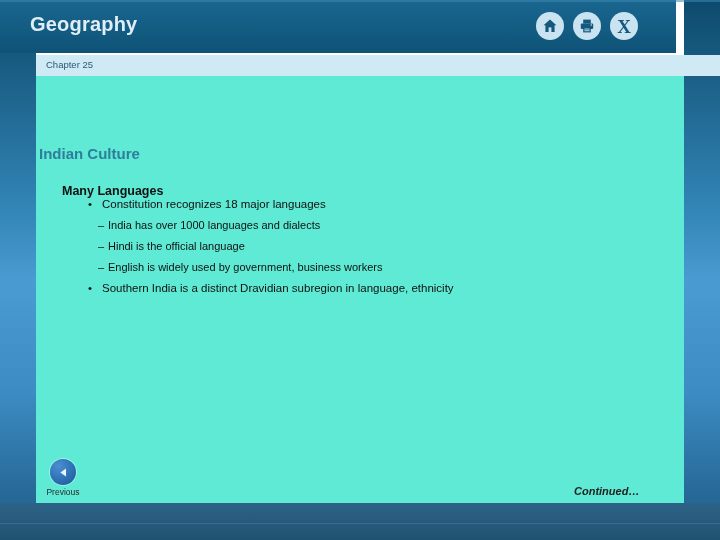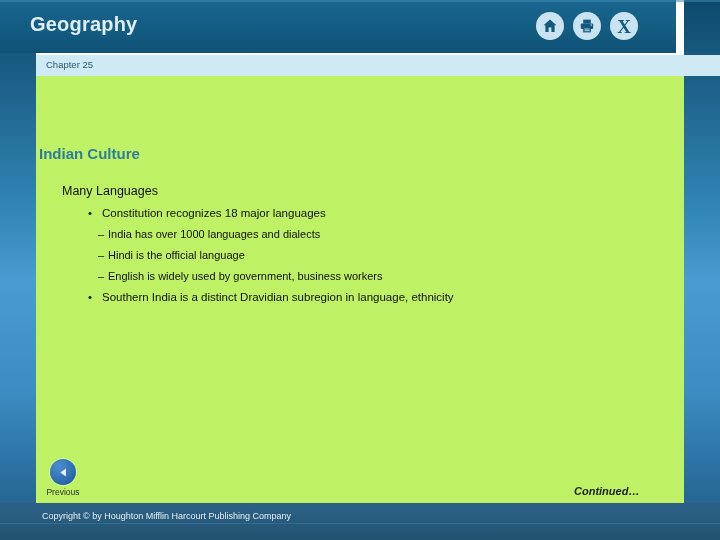--- a/index.html
+++ b/index.html
@@ -113,21 +113,21 @@
     white-space: nowrap;
   }
 
   
   .content {
     position: absolute;
     left: 36px;
     top: 76px;
     width: 648px;
     height: 427px;
-    background: #bef264;
+    background: #5eead4;
   }
 
   .slide-heading {
     position: absolute;
     left: 3px;
     top: 69px;
     font-size: 15px;
     font-weight: bold;
     color: #2e7d9a;
     white-space: nowrap;
@@ -135,24 +135,23 @@
 
   .body-list {
     position: absolute;
     left: 0;
     top: 108px;
     width: 648px;
   }
 
   .lvl1 {
     font-size: 12.5px;
-    font-weight: normal;
+    font-weight: bold;
     color: #111111;
     margin-left: 26px;
-    margin-bottom: 9px;
     white-space: nowrap;
   }
   .lvl2 {
     font-size: 11.5px;
     color: #111111;
     margin-left: 52px;
     margin-bottom: 9px;
     white-space: nowrap;
     position: relative;
   }
@@ -324,16 +323,15 @@
       </svg>
     </div>
     <div class="nav-label">Previous</div>
   </div>
 
 
   <div class="continued">Continued…</div>
 
   <div class="footer">
     <div class="footer-inner-line"></div>
-    <div class="footer-text">Copyright © by Houghton Mifflin Harcourt Publishing Company</div>
   </div>
 
 </div>
 
 </body></html>

